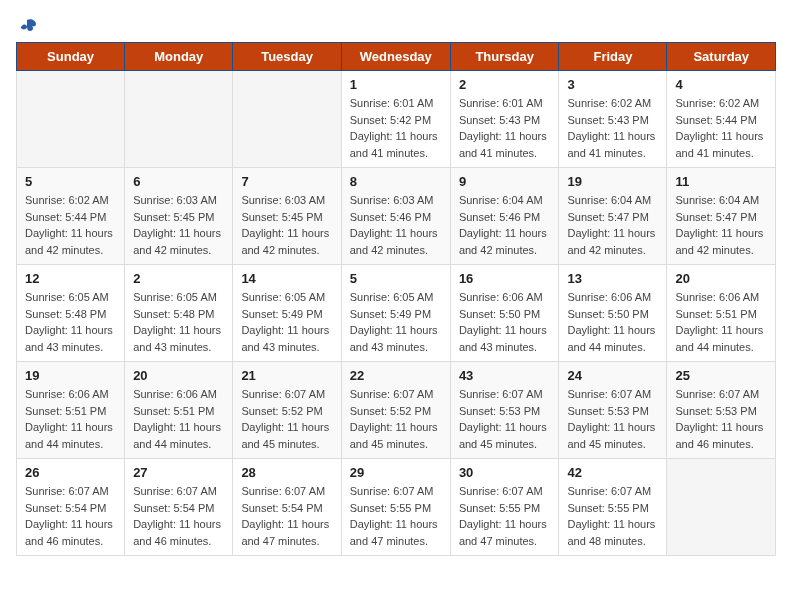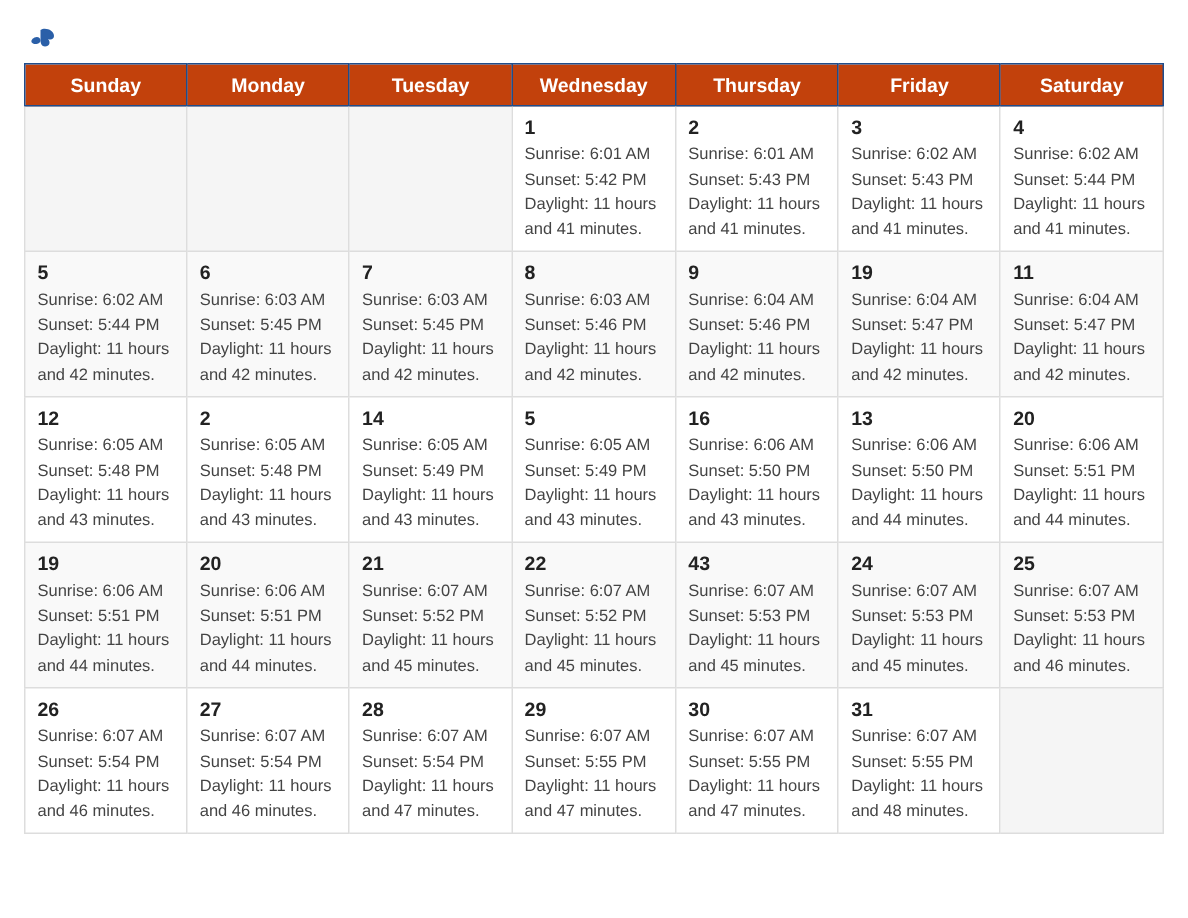--- a/index.html
+++ b/index.html
@@ -369,21 +369,21 @@
         </td>
         <td>
           <span class="day-number">30</span>
           <div class="day-info">
             <span style="display: block;">Sunrise: 6:07 AM</span>
             <span style="display: block;">Sunset: 5:55 PM</span>
             <span style="display: block;">Daylight: 11 hours and 47 minutes.</span>
           </div>
         </td>
         <td>
-          <span class="day-number">31</span>
+          <span class="day-number">42</span>
           <div class="day-info">
             <span style="display: block;">Sunrise: 6:07 AM</span>
             <span style="display: block;">Sunset: 5:55 PM</span>
             <span style="display: block;">Daylight: 11 hours and 48 minutes.</span>
           </div>
         </td>
         <td class="empty-cell"></td>
       </tr>
     </tbody>
 </table>

